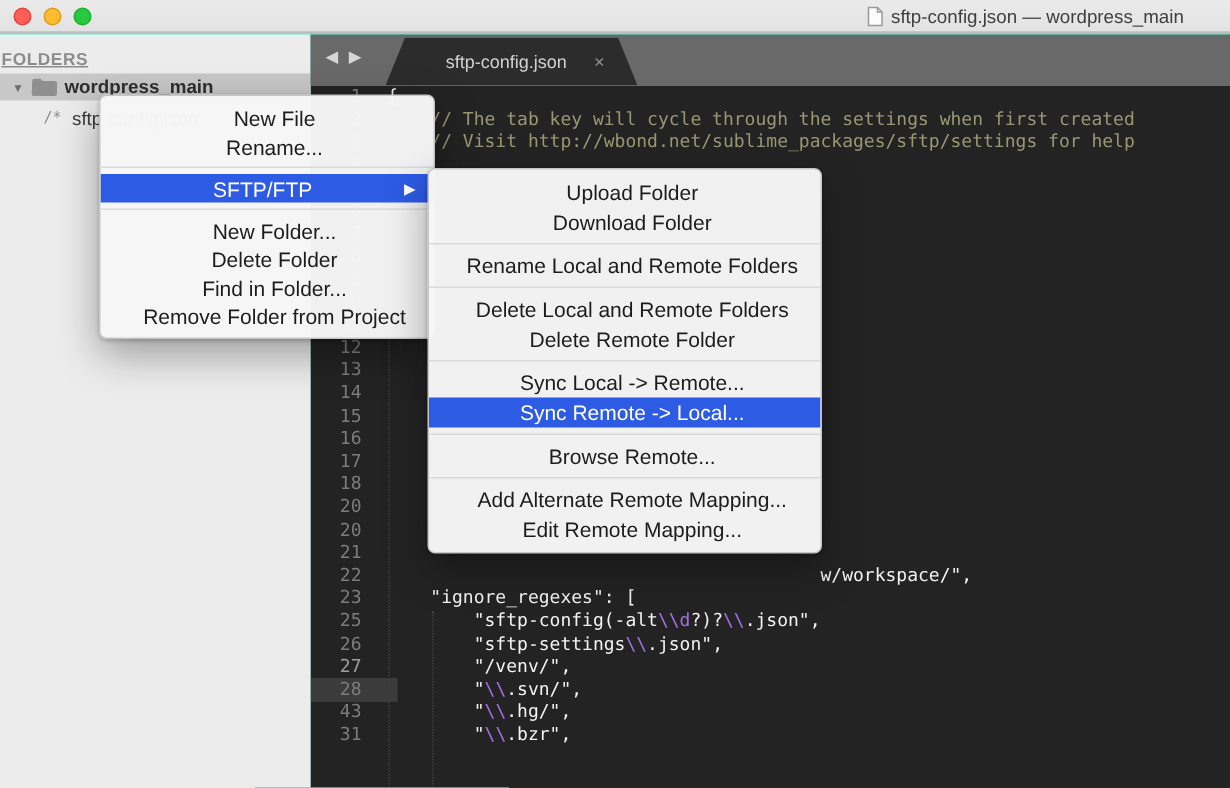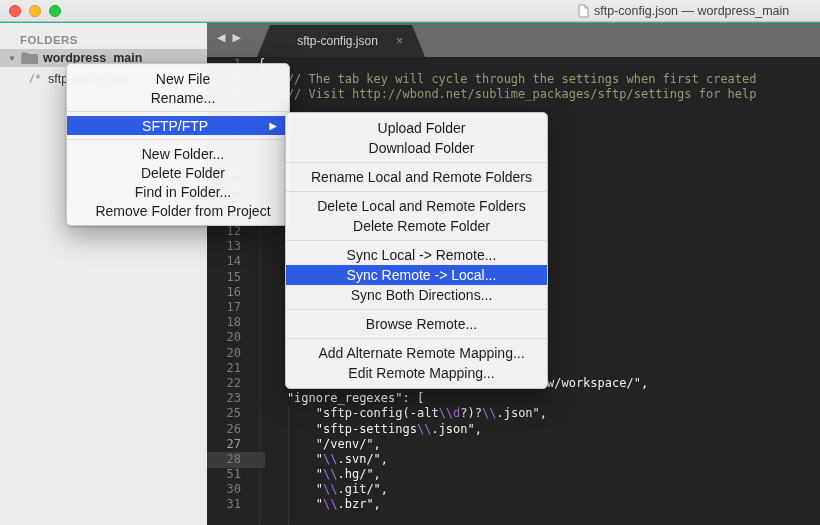--- a/index.html
+++ b/index.html
@@ -1,34 +1,34 @@
 <!DOCTYPE html>
 <html><head>
 <meta charset="utf-8">
 <style>
   * { margin:0; padding:0; box-sizing:border-box; }
   html,body { width:820px; height:525px; overflow:hidden; }
   body { font-family:"Liberation Sans", sans-serif; }
-  .window { position:absolute; inset:0; width:820px; height:525px; background:#14b8a6; overflow:hidden; }
+  .window { position:absolute; inset:0; width:820px; height:525px; background:#5eead4; overflow:hidden; }
 
   
   .titlebar { position:absolute; left:0; top:0; width:820px; height:22px;
     background:linear-gradient(#ebebeb,#e2e2e2); border-bottom:1px solid #bdbdbd; z-index:5; }
   .tl { position:absolute; top:5px; width:12px; height:12px; border-radius:50%; }
   .tl.red { left:9px; background:#ff5f57; border:0.5px solid #e0443e; }
   .tl.yellow { left:29px; background:#febc2e; border:0.5px solid #d89c23; }
   .tl.green { left:49px; background:#28c840; border:0.5px solid #1eae2f; }
   .title-right { position:absolute; left:578px; top:0; height:22px; right:0; display:flex; align-items:center;
     gap:5px; overflow:hidden; white-space:nowrap; color:#3f3f3f; font-size:12.5px; }
   .doc-icon { flex:0 0 auto; width:11px; height:14px; }
 
   
   .sidebar { position:absolute; left:0; top:23px; width:207px; height:502px; background:#ececec; z-index:2; }
-  .folders-header { position:absolute; left:20px; top:11px; font-size:11.5px; font-weight:bold;
-    letter-spacing:0.4px; color:#8c8c8c; }
+  .folders-header { position:absolute; left:1px; top:11px; font-size:11.5px; font-weight:bold;
+    letter-spacing:0.4px; color:#8c8c8c;text-decoration:underline; }
   .folder-row { position:absolute; left:0; top:26px; width:207px; height:18px; background:#c8c8c8;
     display:flex; align-items:center; }
   .disclosure { position:absolute; left:8px; font-size:8px; color:#6e6e6e; }
   .folder-glyph { position:absolute; left:21px; top:3px; width:17px; height:12px; }
   .folder-label { position:absolute; left:43px; font-size:12.5px; font-weight:bold; color:#2e2e2e; white-space:nowrap; }
   .file-row { position:absolute; left:0; top:48px; width:207px; height:16px; }
   .file-badge { position:absolute; left:29px; top:2px; font-family:"DejaVu Sans Mono", monospace;
     font-size:10px; color:#8a8a8a; }
   .file-label { position:absolute; left:48px; top:1px; font-size:12.5px; color:#3a3a3a; white-space:nowrap; }
 
@@ -225,26 +225,22 @@
         </div>
         <div class="line active">
           <span class="ln">27</span>
           <span class="lc"><span class="tok-p">        "/venv/",</span></span>
         </div>
         <div class="line">
           <span class="ln">28</span>
           <span class="lc"><span class="tok-p">        "</span><span class="tok-e">\\</span><span class="tok-p">.svn/",</span></span>
         </div>
         <div class="line">
-          <span class="ln">51</span>
+          <span class="ln">43</span>
           <span class="lc"><span class="tok-p">        "</span><span class="tok-e">\\</span><span class="tok-p">.hg/",</span></span>
-        </div>
-        <div class="line">
-          <span class="ln">30</span>
-          <span class="lc"><span class="tok-p">        "</span><span class="tok-e">\\</span><span class="tok-p">.git/",</span></span>
         </div>
         <div class="line">
           <span class="ln">31</span>
           <span class="lc"><span class="tok-p">        "</span><span class="tok-e">\\</span><span class="tok-p">.bzr",</span></span>
         </div>
       </div>
   </div>
 
   <div class="menu context">
       <div class="menu-item">
@@ -291,23 +287,20 @@
       <div class="menu-item">
         <span class="mi-label">Delete Remote Folder</span>
       </div>
       <div class="menu-sep"></div>
       <div class="menu-item">
         <span class="mi-label">Sync Local -&gt; Remote...</span>
       </div>
       <div class="menu-item selected">
         <span class="mi-label">Sync Remote -&gt; Local...</span>
       </div>
-      <div class="menu-item">
-        <span class="mi-label">Sync Both Directions...</span>
-      </div>
       <div class="menu-sep"></div>
       <div class="menu-item">
         <span class="mi-label">Browse Remote...</span>
       </div>
       <div class="menu-sep"></div>
       <div class="menu-item">
         <span class="mi-label">Add Alternate Remote Mapping...</span>
       </div>
       <div class="menu-item">
         <span class="mi-label">Edit Remote Mapping...</span>

